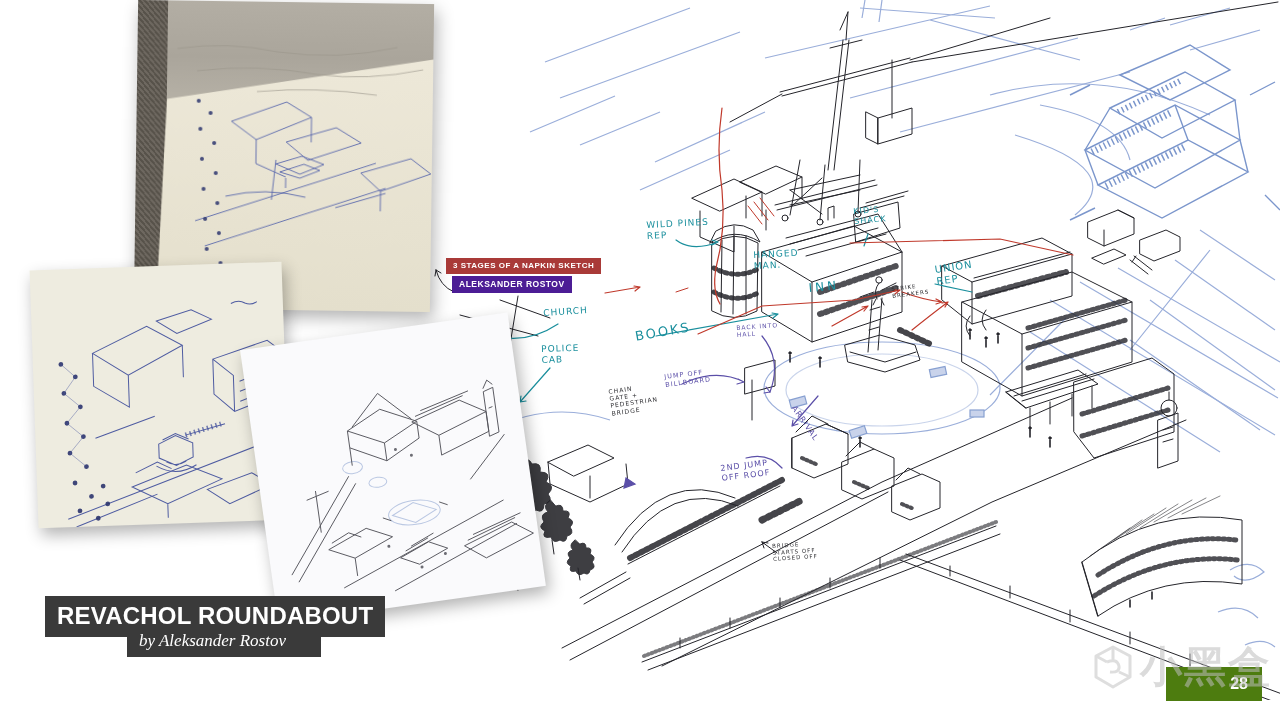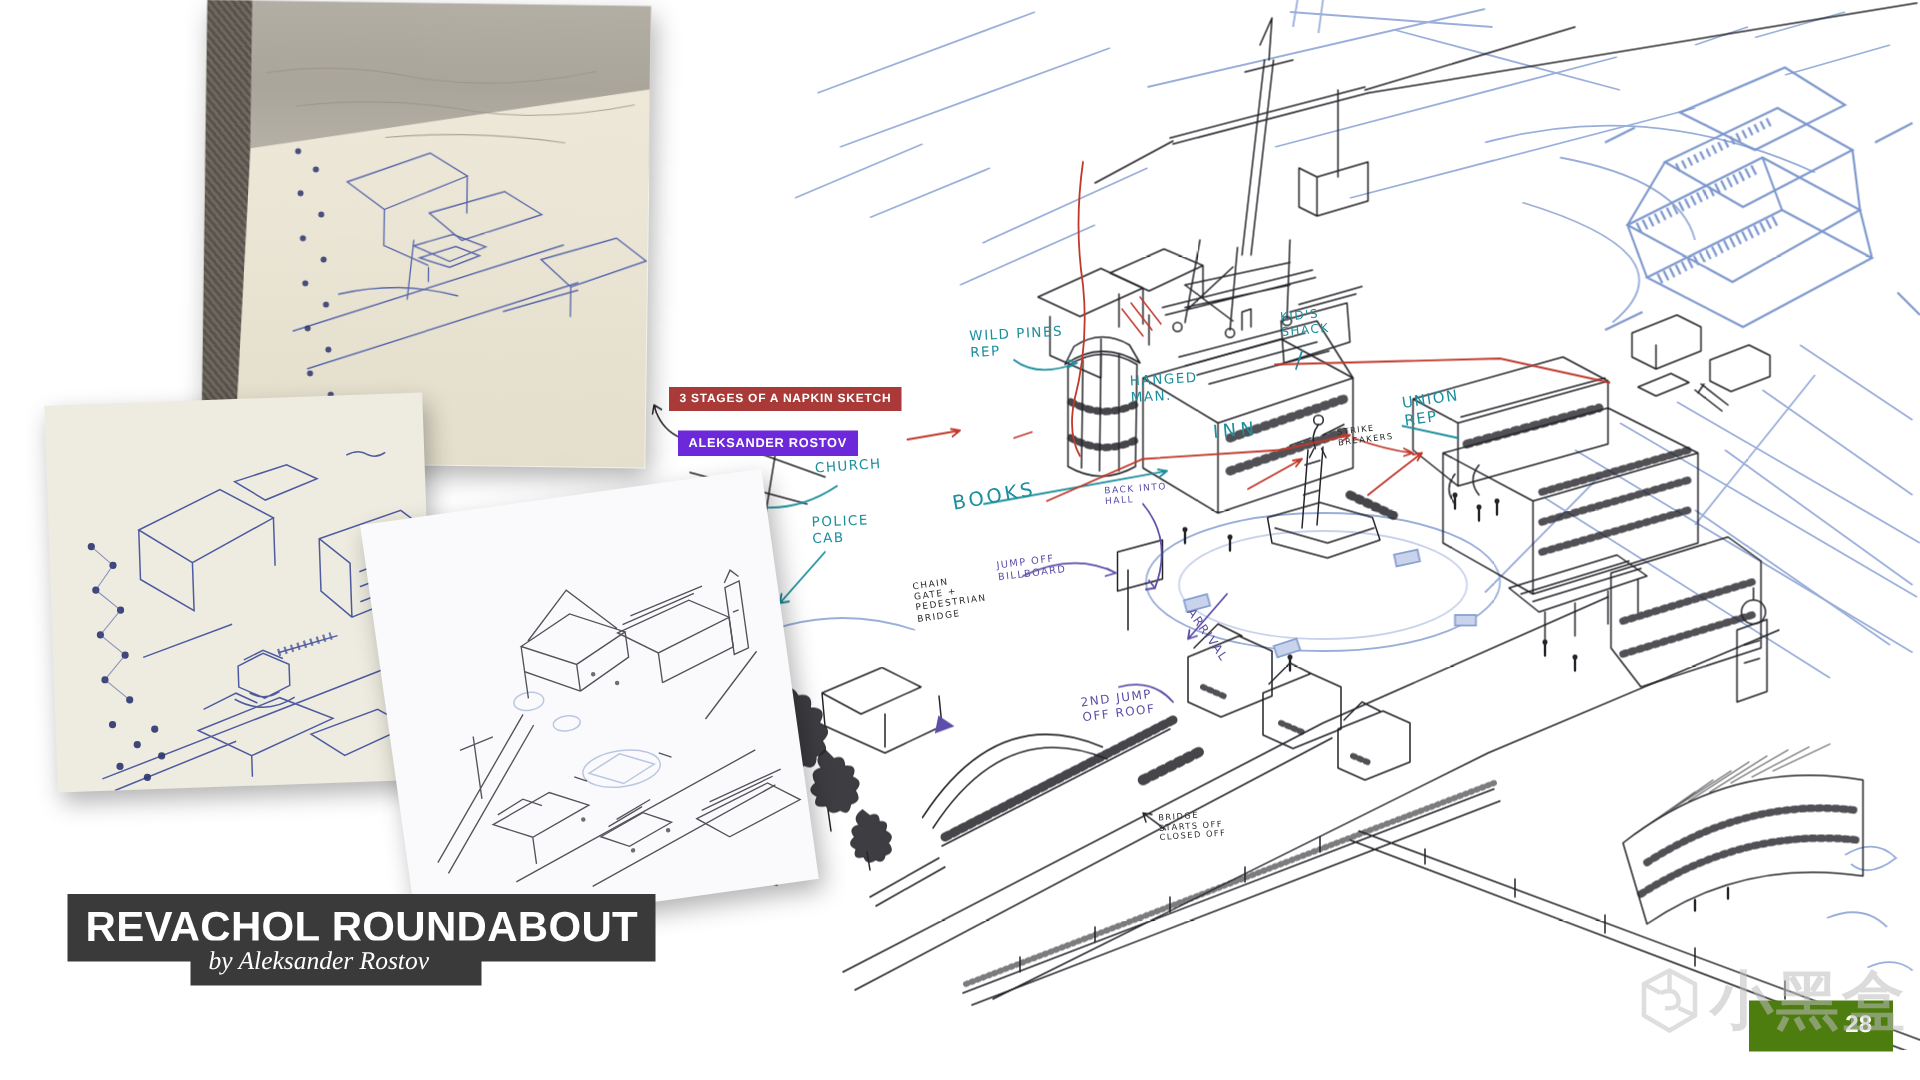--- a/index.html
+++ b/index.html
@@ -18,24 +18,24 @@
     background:linear-gradient(180deg,#efeadb,#e4dfcc);}
   #sketch2-card{left:34px;top:266px;width:252px;height:258px;transform:rotate(-2deg);
     background:#eeece0;z-index:3;}
   #sketch3-card{left:258px;top:330px;width:270px;height:276px;transform:rotate(-8deg);
     background:#fafafc;z-index:4;}
   .card svg{position:absolute;left:0;top:0;}
   
   .cap{position:absolute;color:#fff;font-weight:bold;letter-spacing:.5px;z-index:6;
        padding:4px 7px;line-height:1;}
   #caption-1{left:446px;top:258px;font-size:8px;background:#a93a38;}
-  #caption-2{left:452px;top:287px;font-size:8.5px;background:#6d28d9;}
+  #caption-2{left:452px;top:276px;font-size:8.5px;background:#4c1d95;}
   
   #title-box{position:absolute;left:45px;top:596px;background:#3a3a3a;color:#fff;z-index:6;
-    font-size:28px;font-weight:bold;letter-spacing:.2px;padding:6px 12px 7px 12px;}
+    font-size:24px;font-weight:bold;letter-spacing:.2px;padding:6px 12px 7px 12px;}
   #byline-box{position:absolute;left:127px;top:627px;width:170px;background:#3a3a3a;color:#fff;z-index:7;
     font-family:"Liberation Serif",serif;font-style:italic;font-size:17px;
     padding:4px 12px 6px 12px;text-align:left;}
   
   #main-sketch{position:absolute;left:430px;top:0;z-index:1;}
   
   #annotation-layer{position:absolute;left:0;top:0;width:1280px;height:720px;z-index:5;pointer-events:none;}
   .ann{position:absolute;white-space:pre-line;font-family:"DejaVu Sans",sans-serif;
        line-height:1.2;letter-spacing:1px;transform-origin:left top;font-weight:500;}
   .ann.teal{color:#1a8f9d;}

